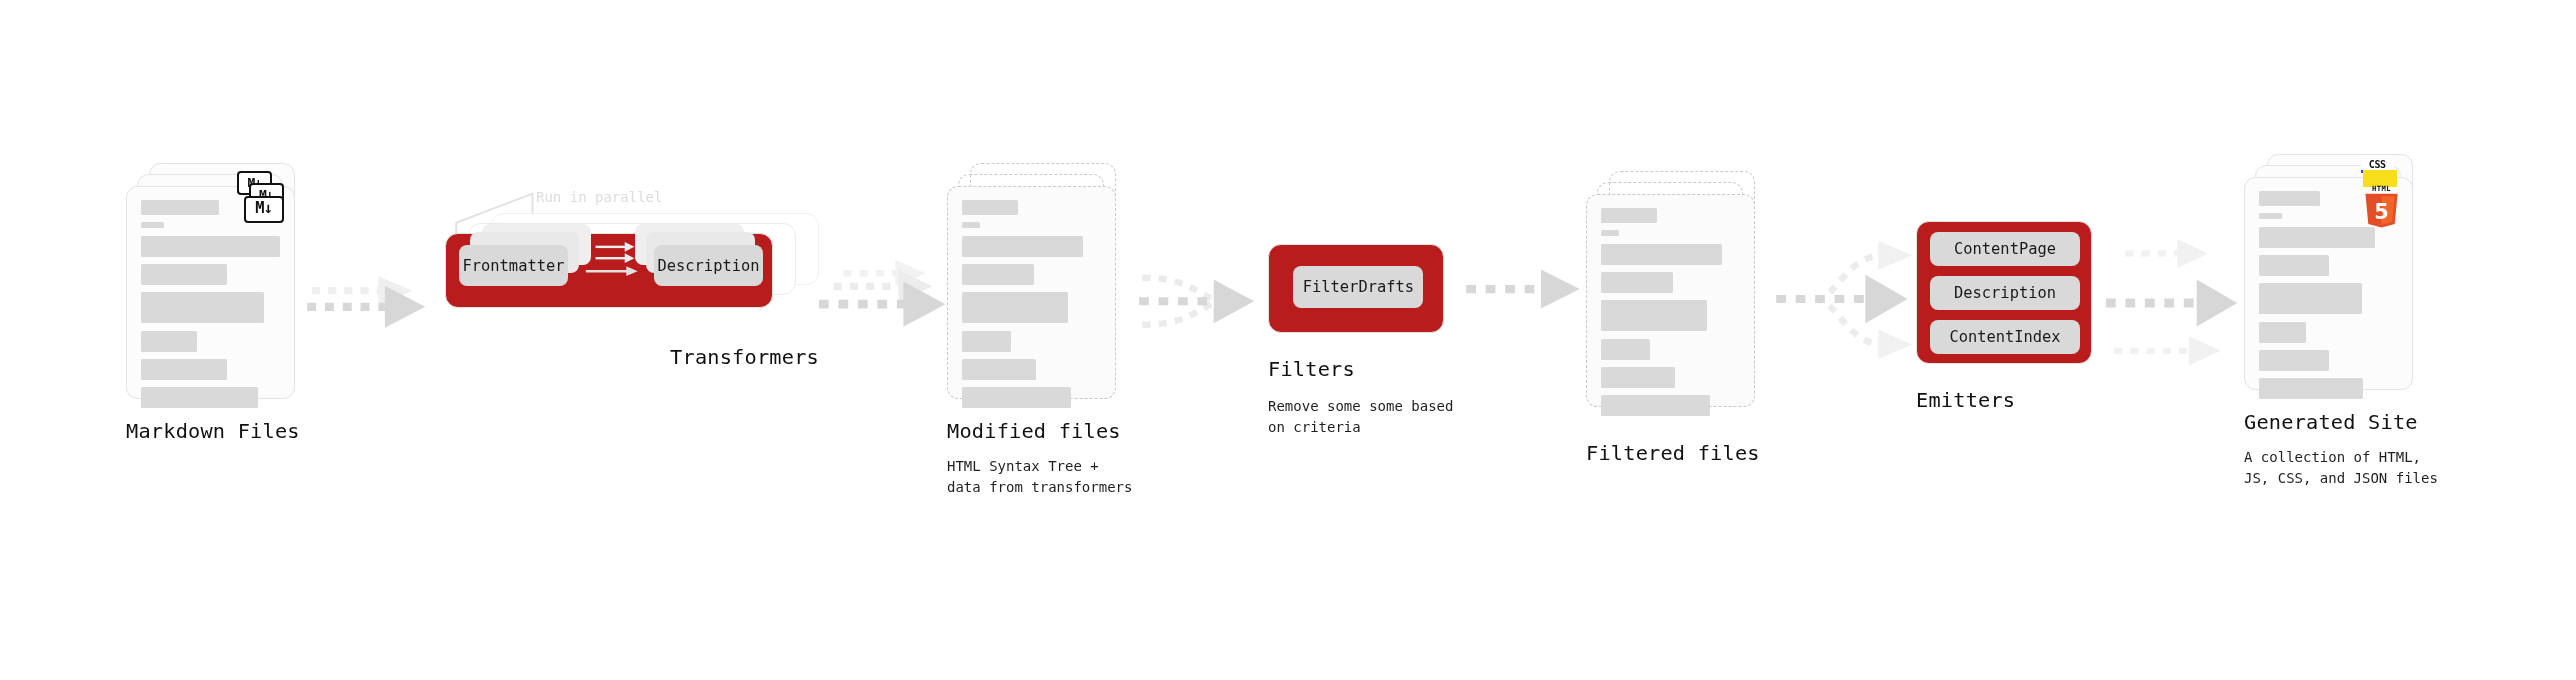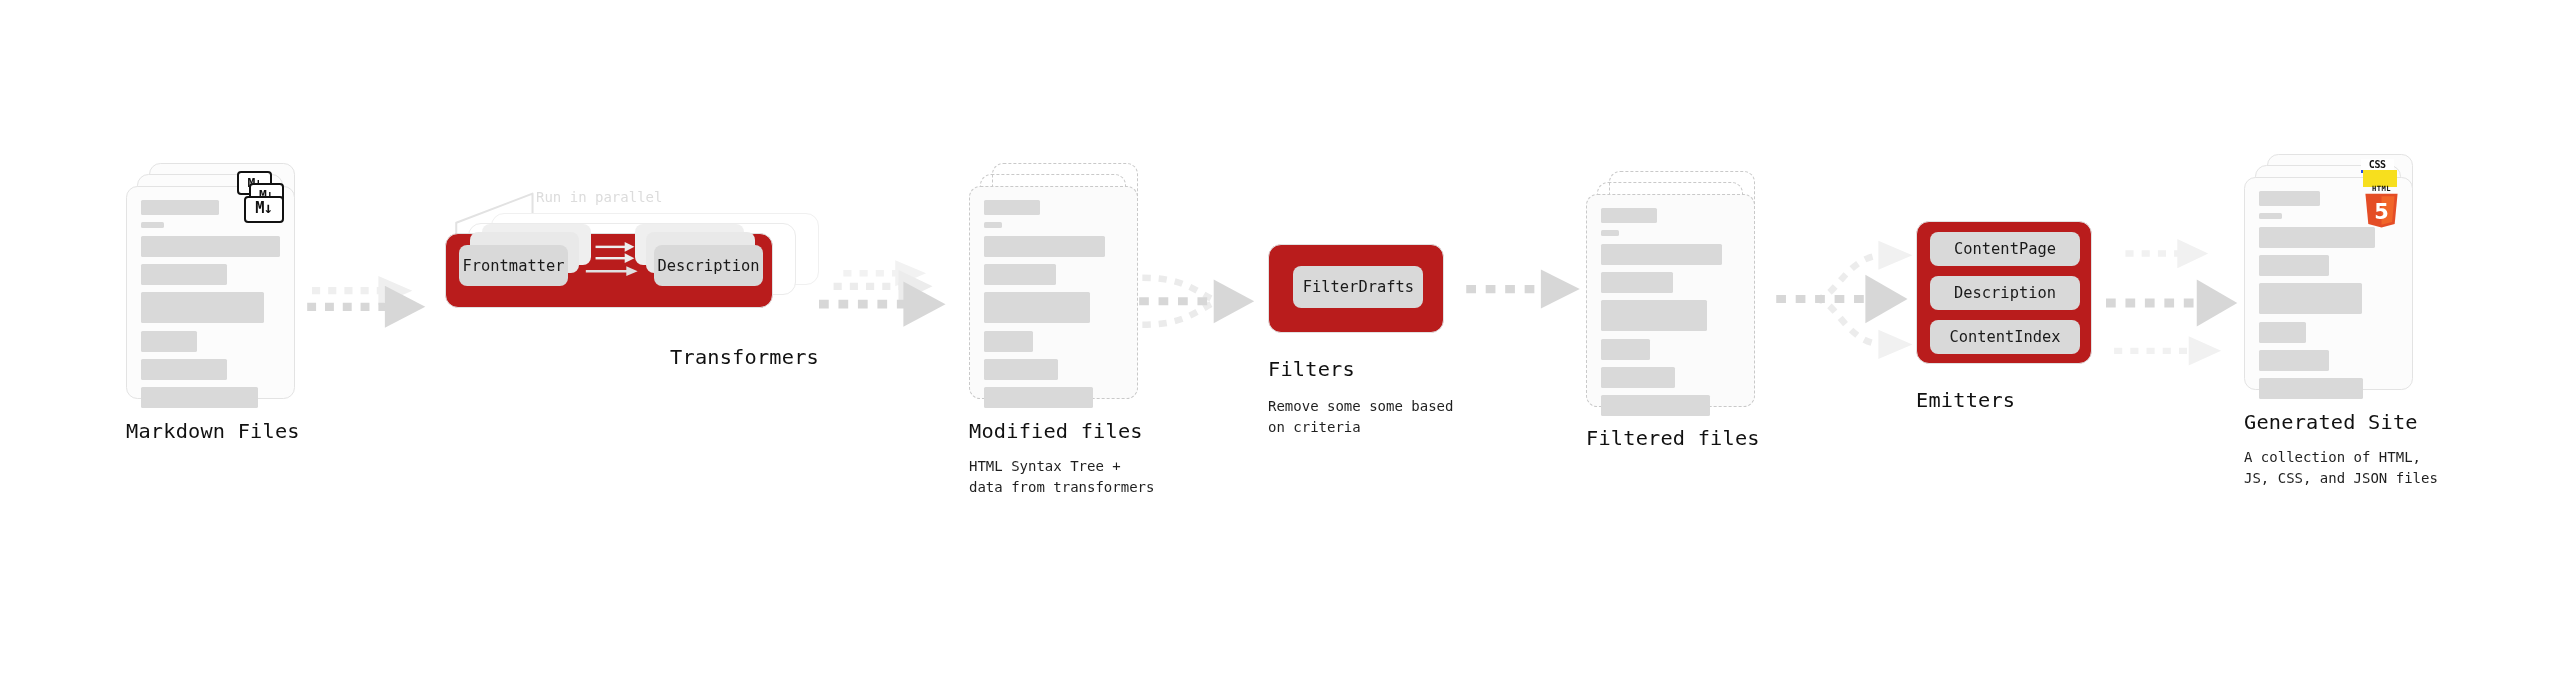--- a/index.html
+++ b/index.html
@@ -276,21 +276,21 @@
         <line x1="18" y1="32" x2="104" y2="32"></line>
         <polygon points="98,12 140,32 98,52" stroke="none"></polygon>
       </g>
       <g stroke="#d7d7d7" stroke-width="11" stroke-dasharray="12 12" fill="#d7d7d7">
         <line x1="0" y1="54" x2="110" y2="54"></line>
         <polygon points="104,26 156,54 104,82" stroke="none"></polygon>
       </g>
     </svg>
   </div>
 
-  <div class="node" style="left:947px; top:163px;margin-left:22px;">
+  <div class="node" style="left:947px; top:163px;">
     <div class="doc-stack dashed">
       <div class="doc back2"></div>
       <div class="doc back1"></div>
       <div class="doc front"></div>
       <div class="doc-body">
         <div class="bar h1" style="width:40%;"></div>
         <div class="bar h2" style="width:13%;"></div>
         <div class="bar h3" style="width:87%;"></div>
         <div class="bar h3" style="width:52%;"></div>
         <div class="bar h4" style="width:76%;"></div>
@@ -344,21 +344,21 @@
         <div class="bar h1" style="width:40%;"></div>
         <div class="bar h2" style="width:13%;"></div>
         <div class="bar h3" style="width:87%;"></div>
         <div class="bar h3" style="width:52%;"></div>
         <div class="bar h4" style="width:76%;"></div>
         <div class="bar h3" style="width:35%;"></div>
         <div class="bar h3" style="width:53%;"></div>
         <div class="bar h3" style="width:78%;"></div>
       </div>
     </div>
-    <div class="caption-title" style="margin-top:19px;">Filtered files</div>
+    <div class="caption-title" style="margin-top:34px;">Filtered files</div>
   </div>
 
   <div class="node" style="left:1773px; top:234px;">
     <svg width="154" height="130" viewBox="0 0 190 160">
       <g fill="none" stroke="#ececec" stroke-width="8" stroke-dasharray="10 10">
         <path d="M52 80 C78 80 90 28 134 26"></path>
         <path d="M52 80 C78 80 90 134 134 136"></path>
       </g>
       <g fill="#f1f1f1">
         <polygon points="130,8 172,26 130,44"></polygon>

